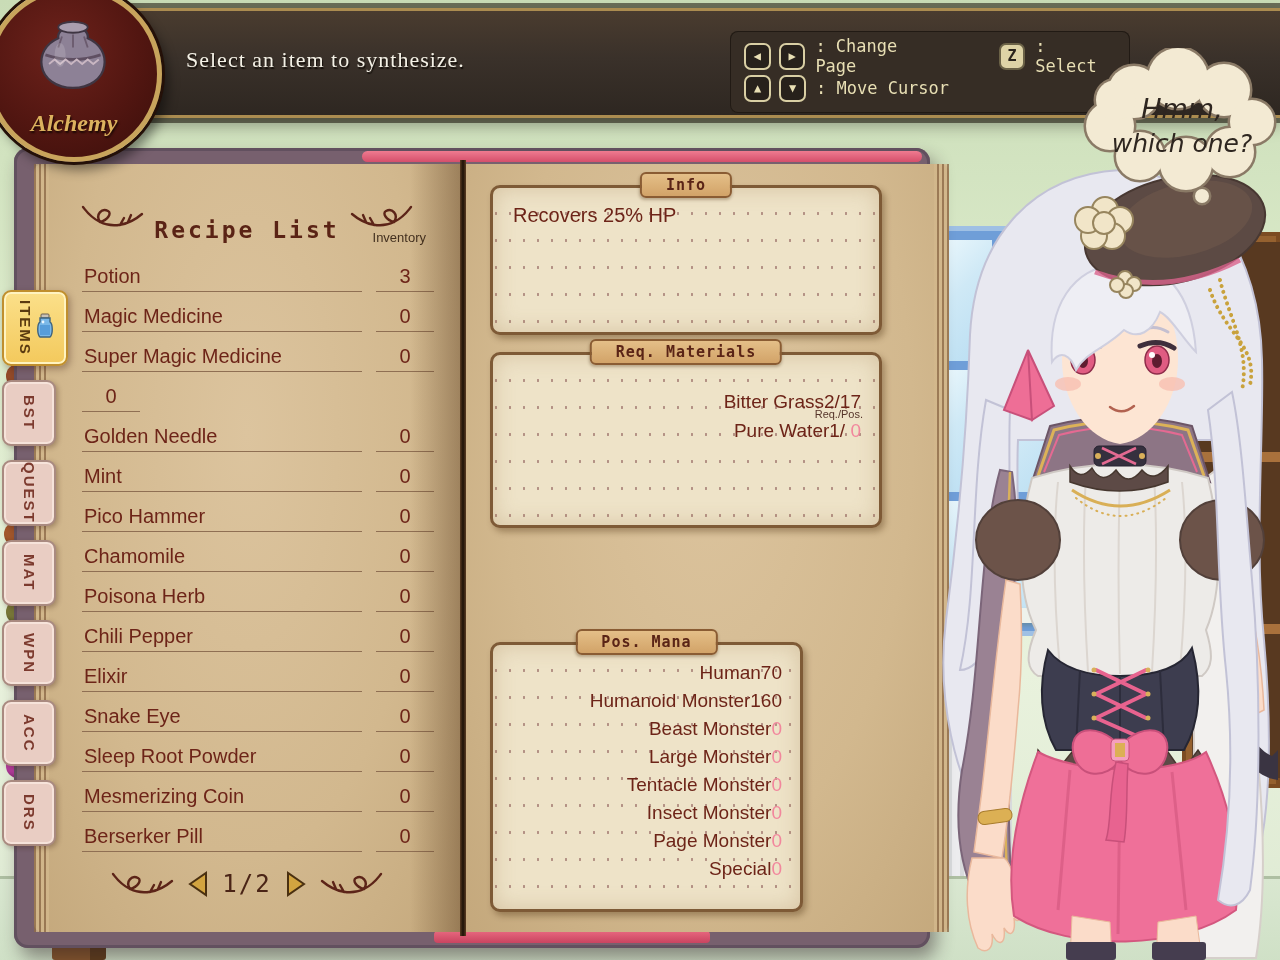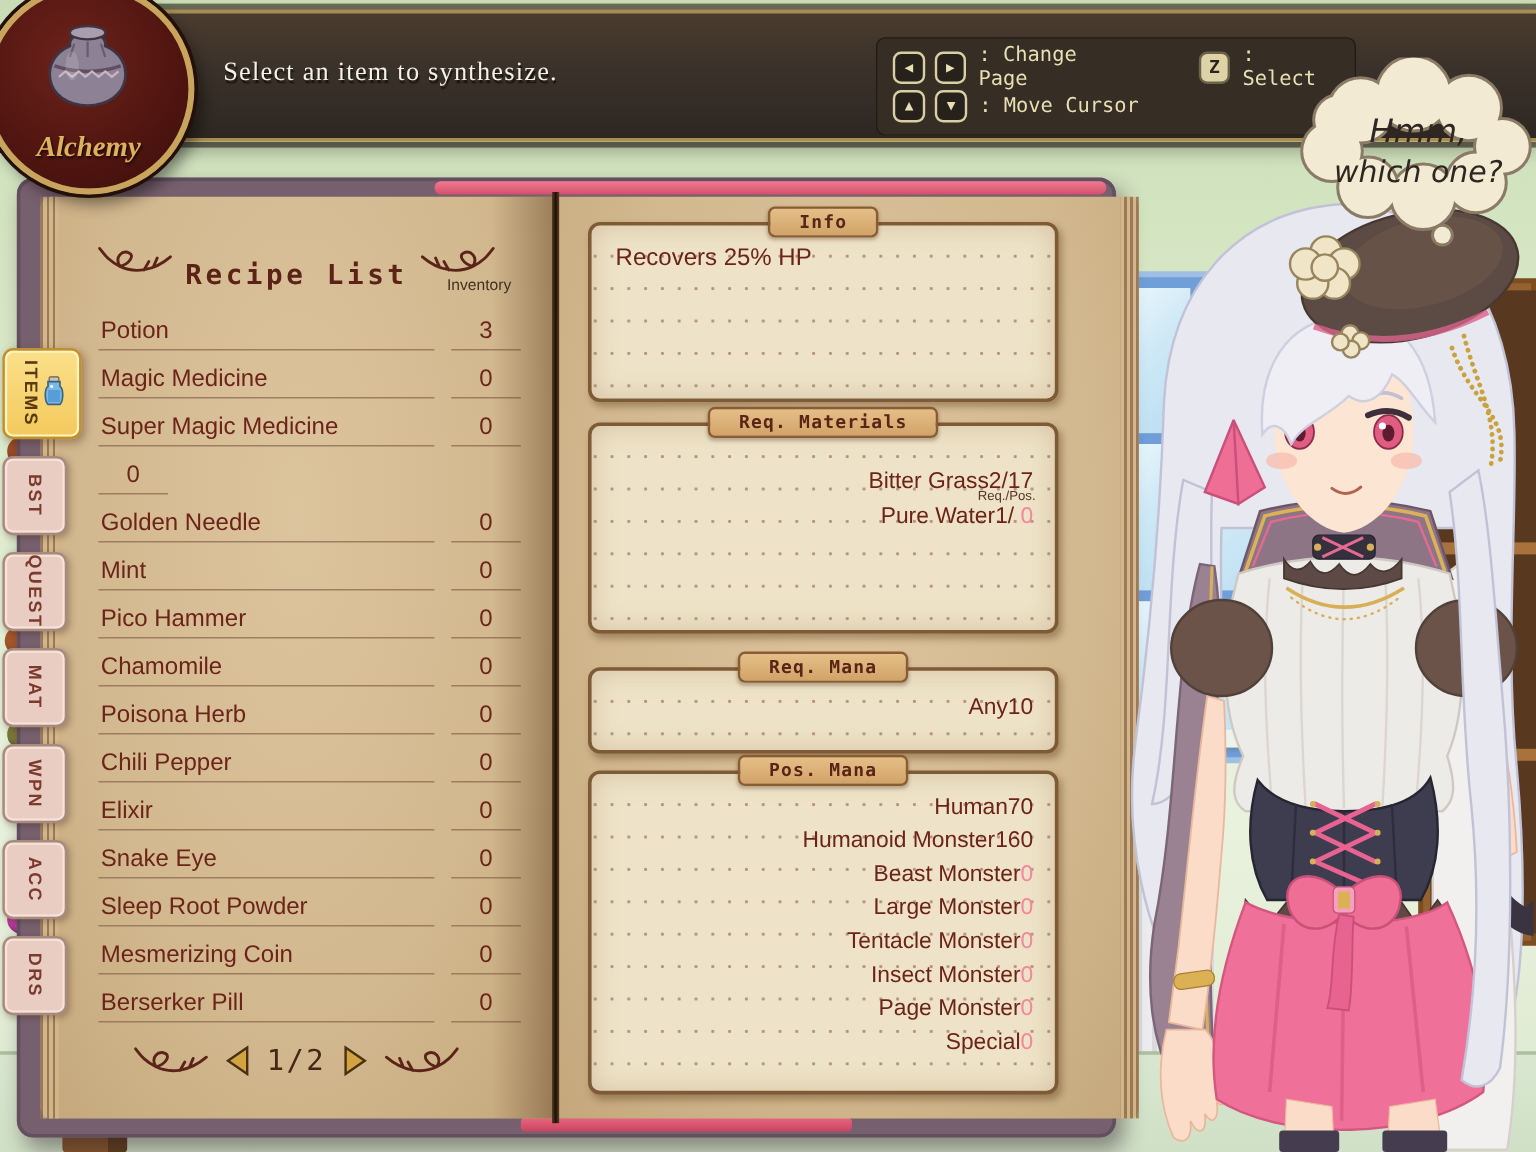--- a/index.html
+++ b/index.html
@@ -88,21 +88,21 @@
          box-shadow:3px 4px 6px rgba(70,40,10,.35),inset 0 0 22px rgba(150,110,60,.28);
          background-image:radial-gradient(circle,#b39184 1.1px,rgba(0,0,0,0) 1.4px);
          background-size:14px 27px;background-position:10px 12px;}
   .panel-tab{position:absolute;top:-16px;left:50%;transform:translateX(-50%);
              background:linear-gradient(180deg,#e4bf88,#d2a368);border:2px solid #8a5c33;border-radius:6px;
              padding:2px 24px;font-family:"DejaVu Sans Mono",monospace;font-size:15px;font-weight:bold;
              color:#5a2416;letter-spacing:1px;white-space:nowrap;box-shadow:0 2px 3px rgba(70,40,10,.3);}
   .panel-info{left:24px;top:21px;width:392px;height:150px;}
   .panel-mats{left:24px;top:188px;width:392px;height:176px;}
   .panel-mana{left:24px;top:392px;width:392px;height:72px;}
-  .panel-pos{left:24px;top:478px;width:392px;height:270px;}
+  .panel-pos{left:24px;top:478px;width:313px;height:270px;}
   .info-text{position:absolute;left:20px;top:16px;font-size:20px;color:#6d2418;}
   .reqpos-label{position:absolute;right:16px;top:6px;font-size:11px;color:#56352a;margin-top:47px;}
   .mat-rows{position:absolute;left:20px;right:18px;top:32px;}
   .mat-row,.mana-row{display:flex;justify-content:flex-end;font-size:19px;color:#6d2418;}
   .mat-row{height:29px;align-items:center;}
   .mana-rows-any{position:absolute;left:20px;right:18px;top:20px;}
   .pos-rows{position:absolute;left:20px;right:18px;top:14px;}
   .pos-rows .mana-row{height:28px;align-items:center;}
   .pink{color:#f2879d;}
   
@@ -303,30 +303,20 @@
               <span><span>2/</span><span>17</span></span>
             </div>
 
             <div class="mat-row">
               <span>Pure Water</span>
               <span><span>1/</span><span class="pink"> 0</span></span>
             </div>
           </div>
       </div>
 
-      <div class="panel panel-mana">
-        <div class="panel-tab">Req. Mana</div>
-        <div class="mana-rows-any">
-
-            <div class="mana-row">
-              <span>Any</span>
-              <span>10</span>
-            </div>
-          </div>
-      </div>
 
       <div class="panel panel-pos">
         <div class="panel-tab">Pos. Mana</div>
         <div class="pos-rows">
 
             <div class="mana-row">
               <span>Human</span>
               <span>70</span>
             </div>
 

